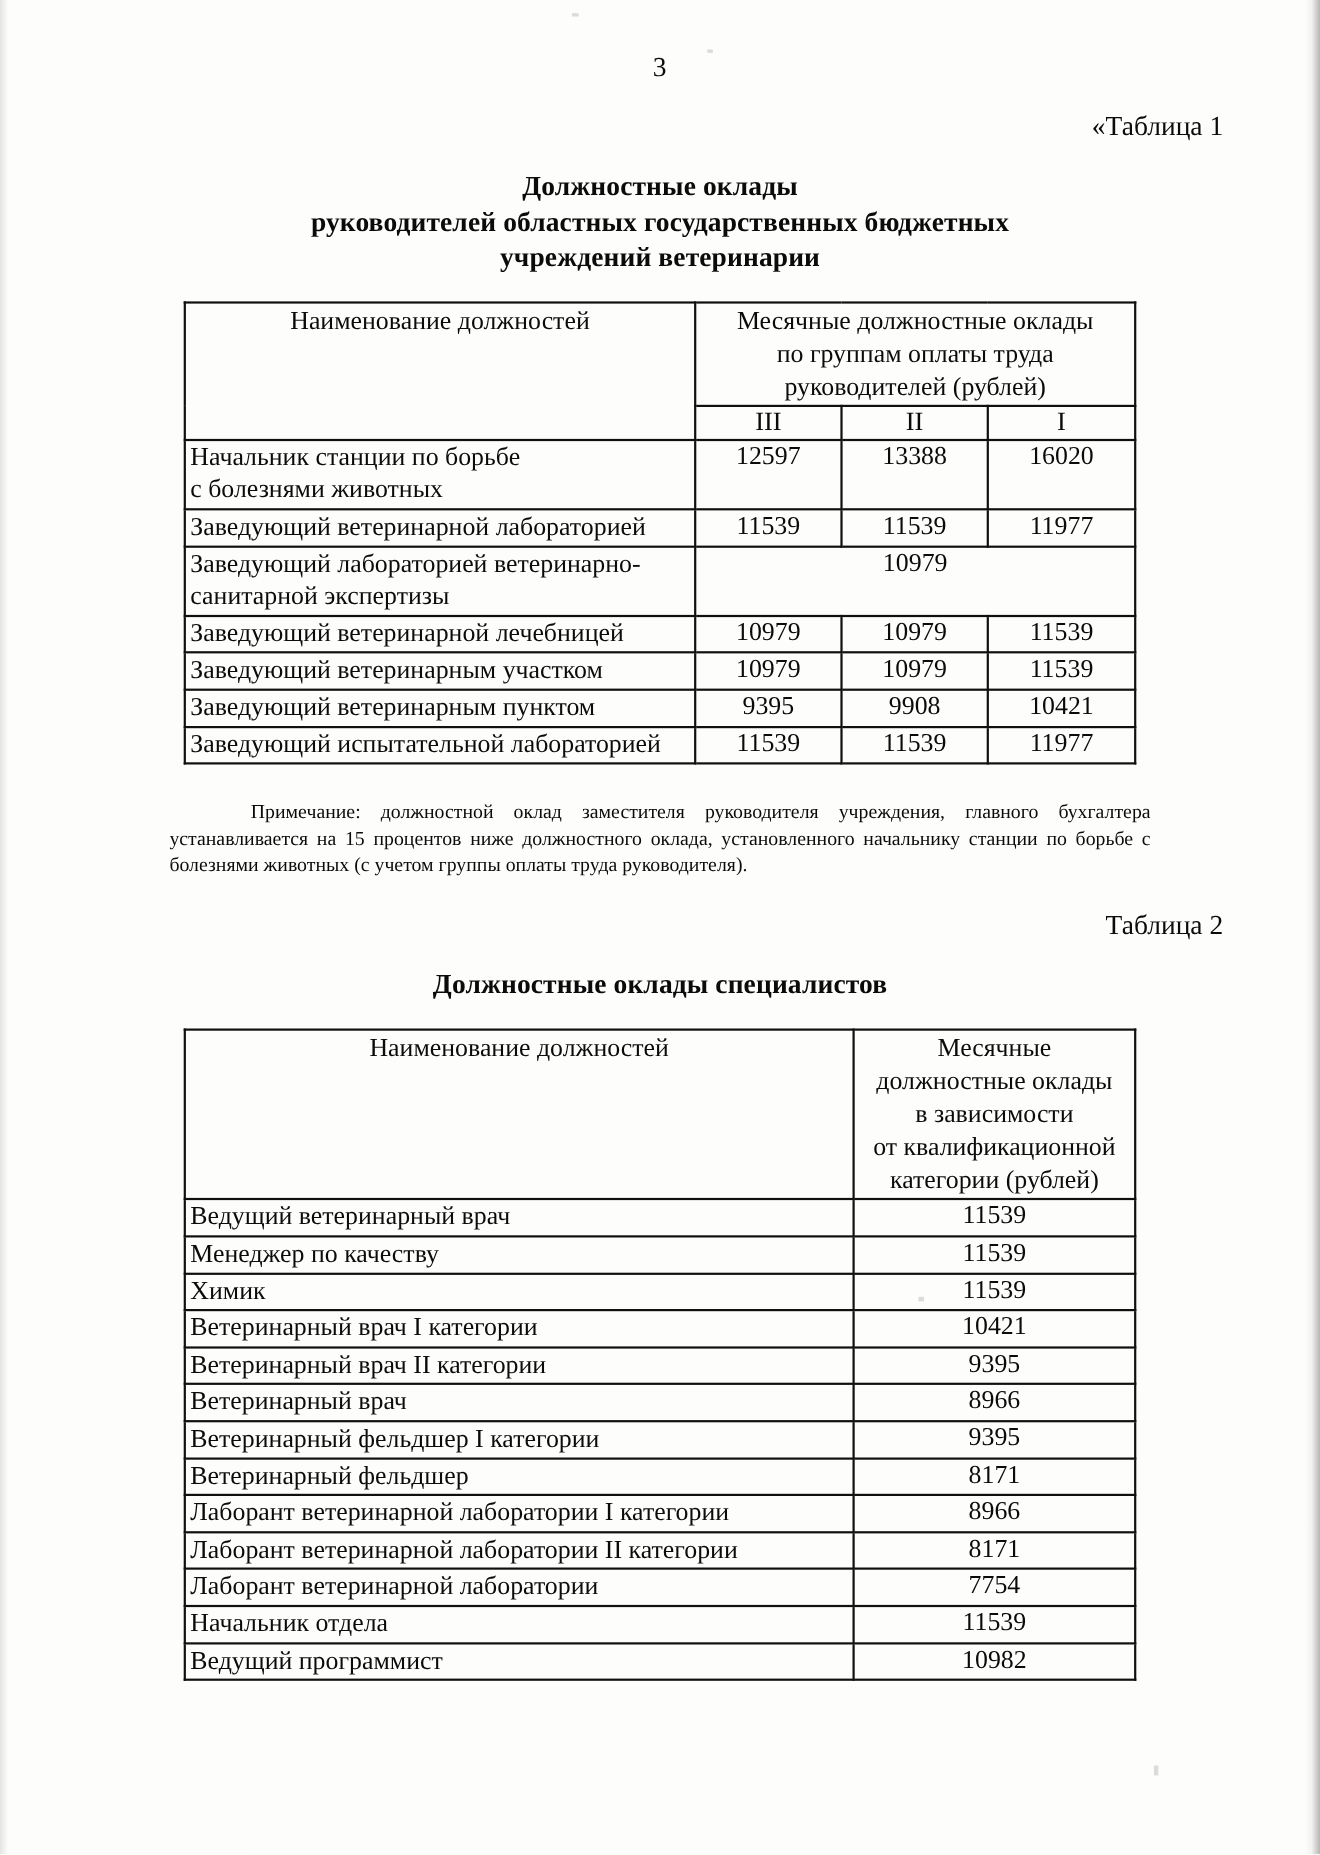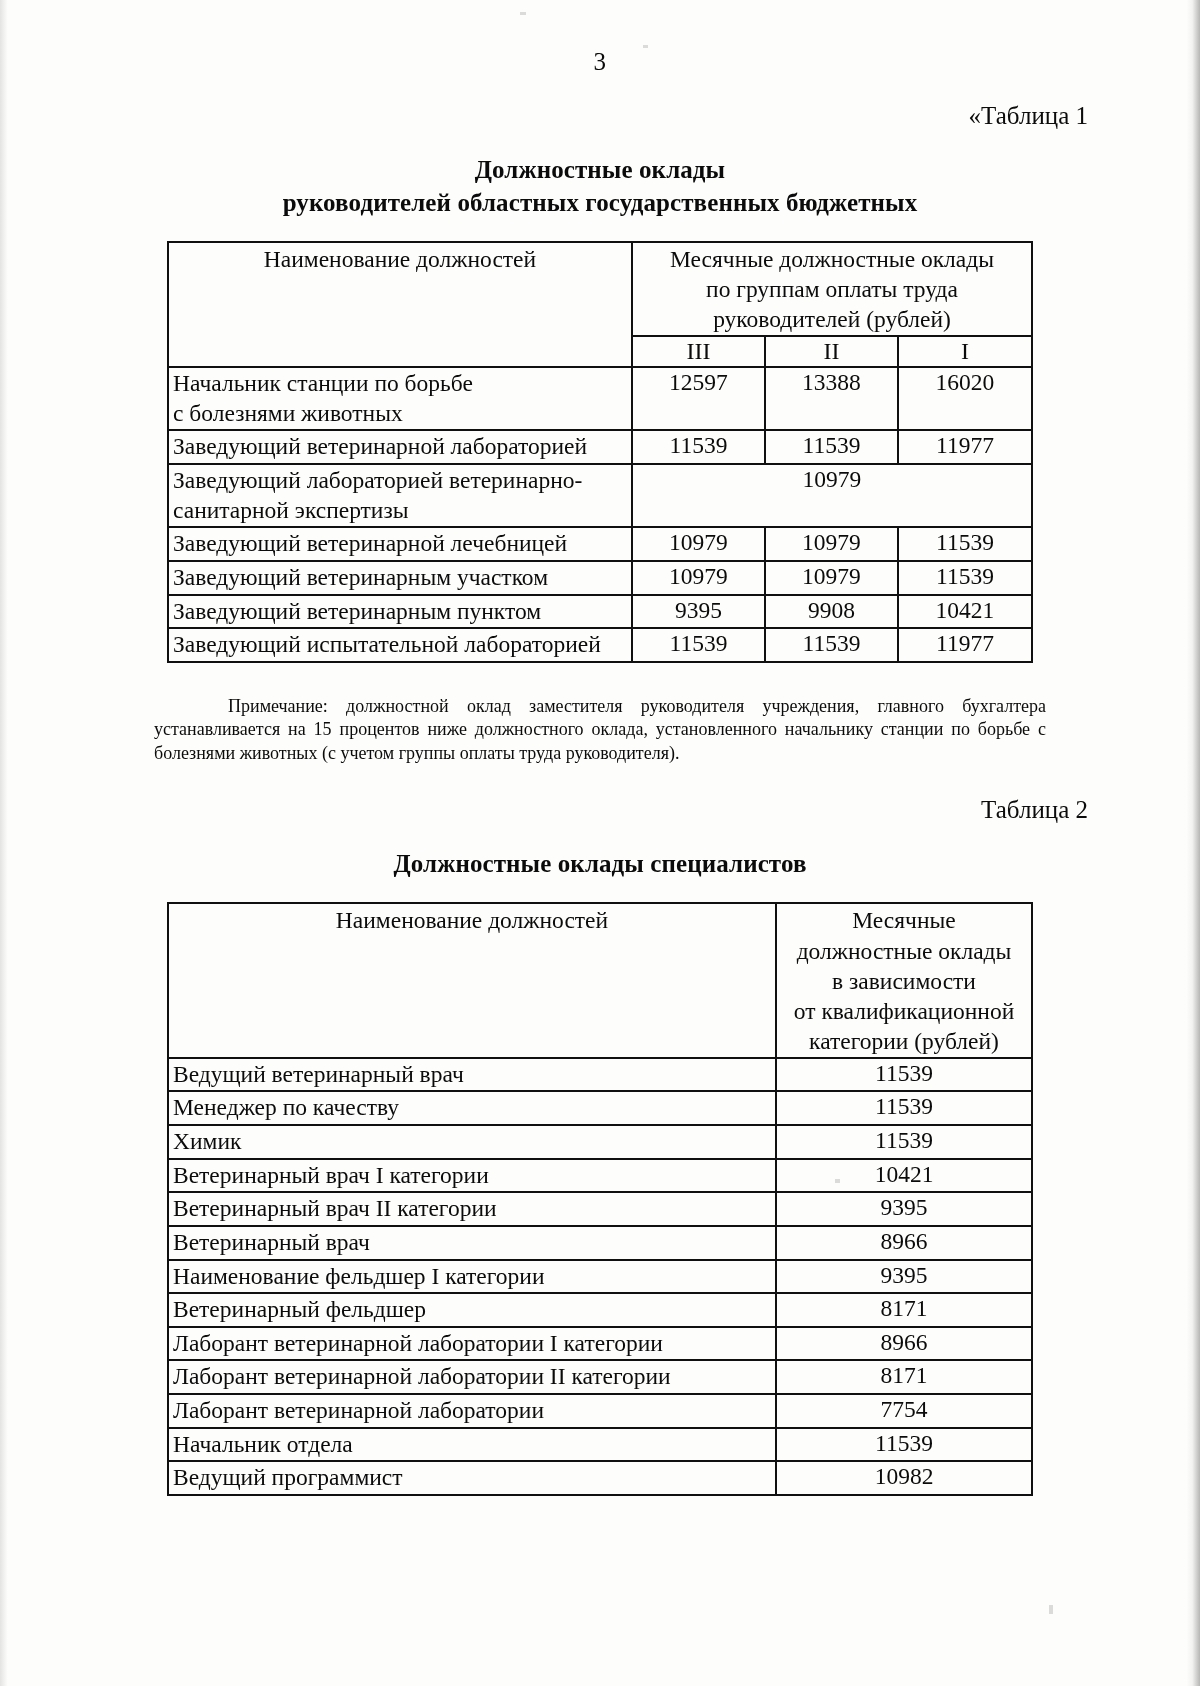--- a/index.html
+++ b/index.html
@@ -46,21 +46,21 @@
   .page-number {
     text-align: center;
     font-size: 25px;
     margin-top: 48px;
     letter-spacing: .5px;
   }
 
   .table-caption-right {
     text-align: right;
     font-size: 25px;
-    padding-right: 112px;
+    padding-right: 88px;
     margin-top: 26px;
   }
   .table-caption-right.t2 {
     margin-top: 30px;
   }
 
   .doc-title {
     text-align: center;
     font-weight: bold;
     font-size: 25px;
@@ -144,20 +144,21 @@
 
   <div class="content">
 
     <div class="page-number">3</div>
 
     <div class="table-caption-right">«Таблица 1</div>
 
     <div class="doc-title">
       <div>Должностные оклады</div>
       <div>руководителей областных государственных бюджетных</div>
+      <div>учреждений ветеринарии</div>
     </div>
 
     <table class="doc-table t1">
       <colgroup>
         <col style="width:464px">
         <col style="width:133px">
         <col style="width:133px">
         <col style="width:134px">
       </colgroup>
       <tbody>
@@ -257,21 +258,21 @@
         </tr>
         <tr>
           <td class="pos-cell">Ветеринарный врач II категории</td>
           <td class="num-cell">9395</td>
         </tr>
         <tr>
           <td class="pos-cell">Ветеринарный врач</td>
           <td class="num-cell">8966</td>
         </tr>
         <tr>
-          <td class="pos-cell">Наименование фельдшер I категории</td>
+          <td class="pos-cell">Ветеринарный фельдшер I категории</td>
           <td class="num-cell">9395</td>
         </tr>
         <tr>
           <td class="pos-cell">Ветеринарный фельдшер</td>
           <td class="num-cell">8171</td>
         </tr>
         <tr>
           <td class="pos-cell">Лаборант ветеринарной лаборатории I категории</td>
           <td class="num-cell">8966</td>
         </tr>

